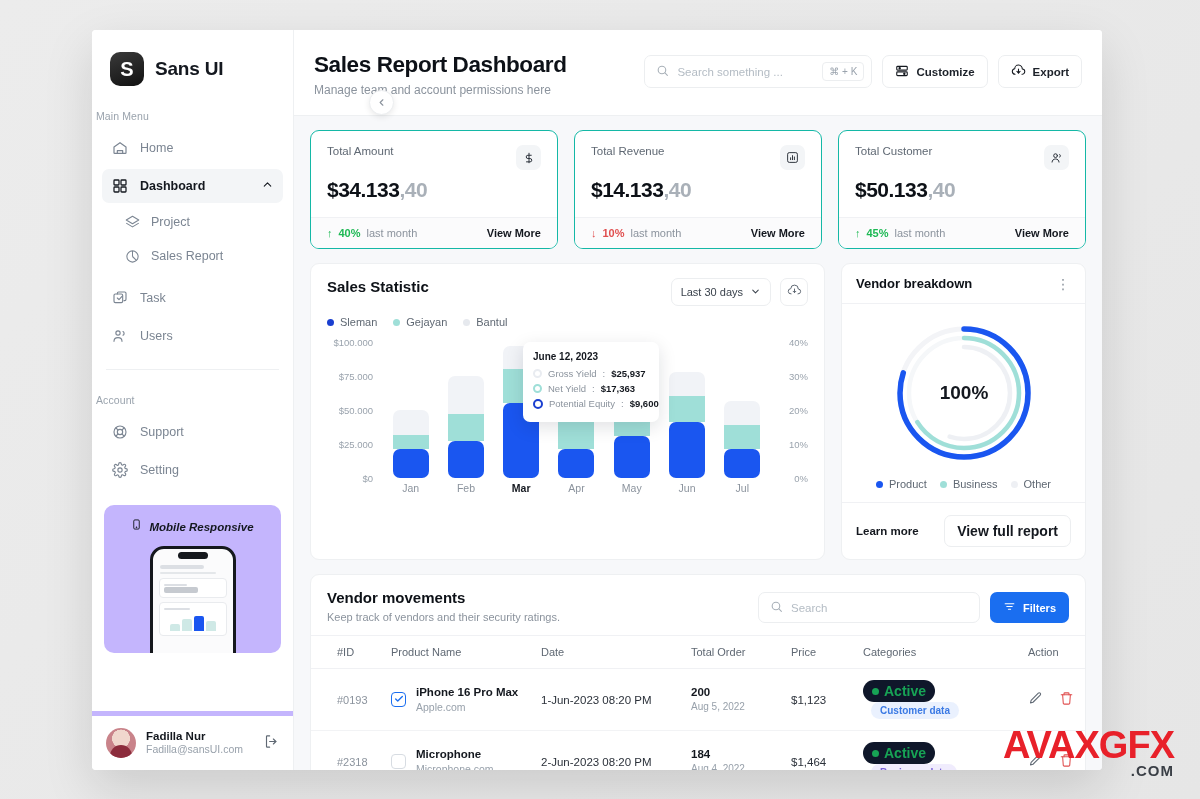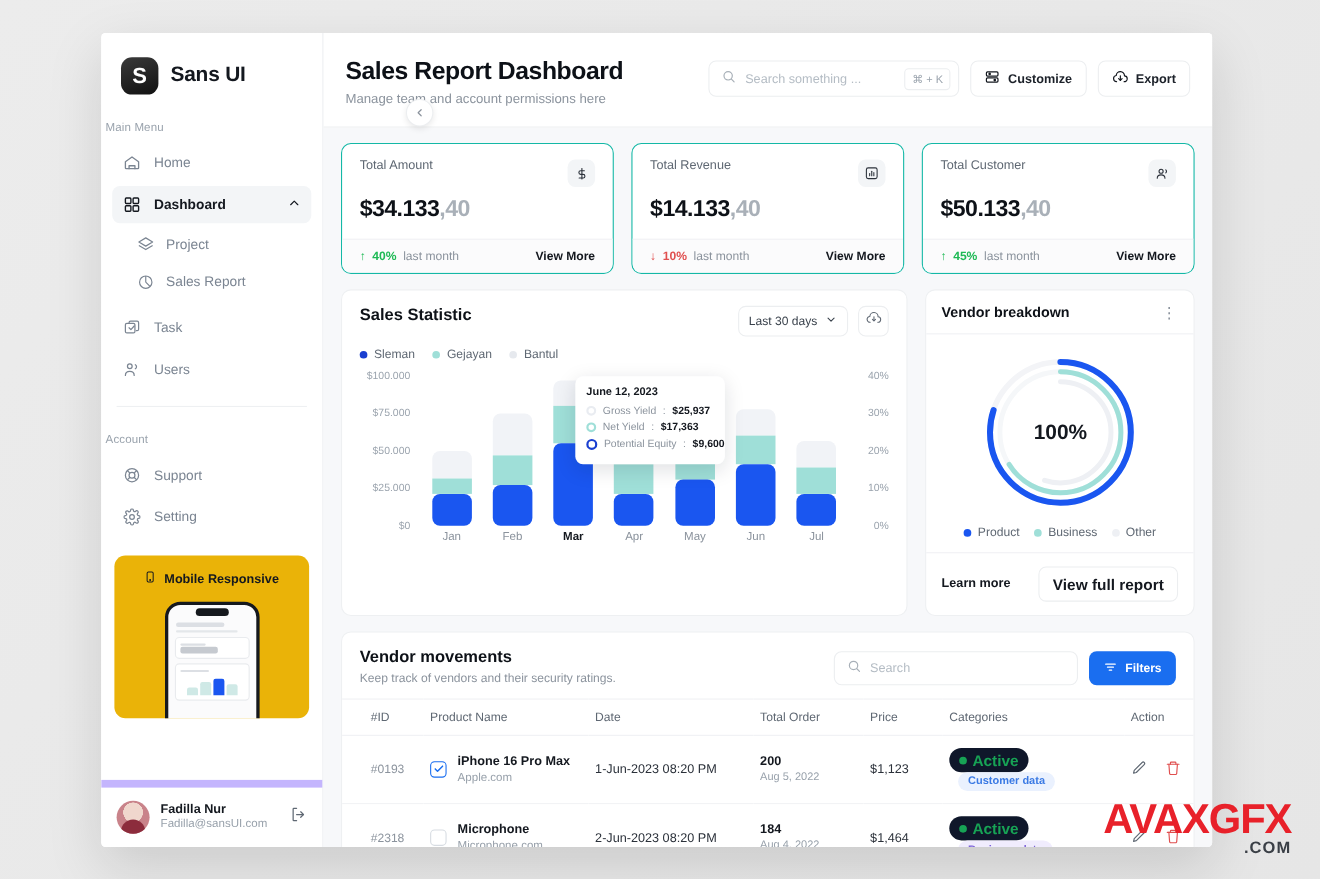--- a/index.html
+++ b/index.html
@@ -56,40 +56,40 @@
   .nav-item .ico { width: 17px; height: 17px; flex: 0 0 17px; display:flex; align-items:center; justify-content:center; }
   .nav-item.active { background: #f3f5f7; color: #14181f; font-weight: bold; }
   .nav-item .chev { margin-left: auto; }
   .nav-sub { display:flex; align-items:center; gap:11px; height:32px; margin:1px 10px 1px 26px;
              padding:0 6px; border-radius:7px; color:#7b8592; font-size:12.5px; cursor:pointer; }
   .nav-sub .ico { width:16px; height:16px; flex:0 0 16px; display:flex; align-items:center; justify-content:center; }
   .nav-divider { height:1px; background:#eef0f2; margin:14px 14px 0 14px; }
 
   
   .promo {
-    margin: 16px 12px 0 12px; background: #eab308; border-radius: 10px;
-    padding: 12px 10px 0 10px; height: 148px; overflow: hidden; position: relative;
+    margin: 16px 12px 0 12px; background: #c4b5fd; border-radius: 10px;
+    padding: 12px 10px 0 10px; height: 148px; overflow: hidden; position: relative; font-style: italic;
   }
   .promo-head { display:flex; align-items:center; gap:7px; justify-content:center; }
   .promo-title { font-size: 11.5px; font-weight: bold; color:#14181f; }
   .phone {
     width: 86px; height: 112px; margin: 10px auto 0 auto;
     border: 3.5px solid #15181d; border-radius: 14px 14px 4px 4px;
     background: #fbfbfc; position: relative; overflow: hidden;
   }
   .phone-notch { width:30px; height:7px; background:#15181d; border-radius:5px; margin:3px auto 0 auto; }
   .ph-line { background:#dcdfe4; border-radius:2px; height:3px; margin:3px 7px; }
   .ph-card { background:#fff; border:1px solid #e9ebee; border-radius:4px; margin:4px 6px; padding:4px; }
   .ph-big { height:6px; width:60%; background:#c6cad0; border-radius:2px; }
   .ph-bar { display:flex; gap:2px; align-items:flex-end; height:18px; margin:3px 6px 0 6px; }
   .ph-bar i { flex:1; background:#cfe9e6; border-radius:2px 2px 0 0; display:block; }
 
   
   .user-foot {
-    margin-top: auto; border-top: 7px solid #c4b5fd;
+    margin-top: auto; border-top: 5px solid #c4b5fd;
     padding: 12px 14px; display: flex; align-items: center; gap: 10px;
   }
   .avatar {
     width: 30px; height: 30px; border-radius: 50%;
     background: radial-gradient(circle at 50% 35%, #f0d7cd 0 36%, #c9838a 37% 100%);
     flex: 0 0 30px; position: relative; overflow: hidden;
   }
   .avatar::after{content:"";position:absolute;left:50%;top:55%;transform:translateX(-50%);
     width:22px;height:18px;background:#8c2c3c;border-radius:11px 11px 0 0;}
   .user-name { font-size: 11.5px; font-weight: bold; color:#14181f; line-height:1.25; }

